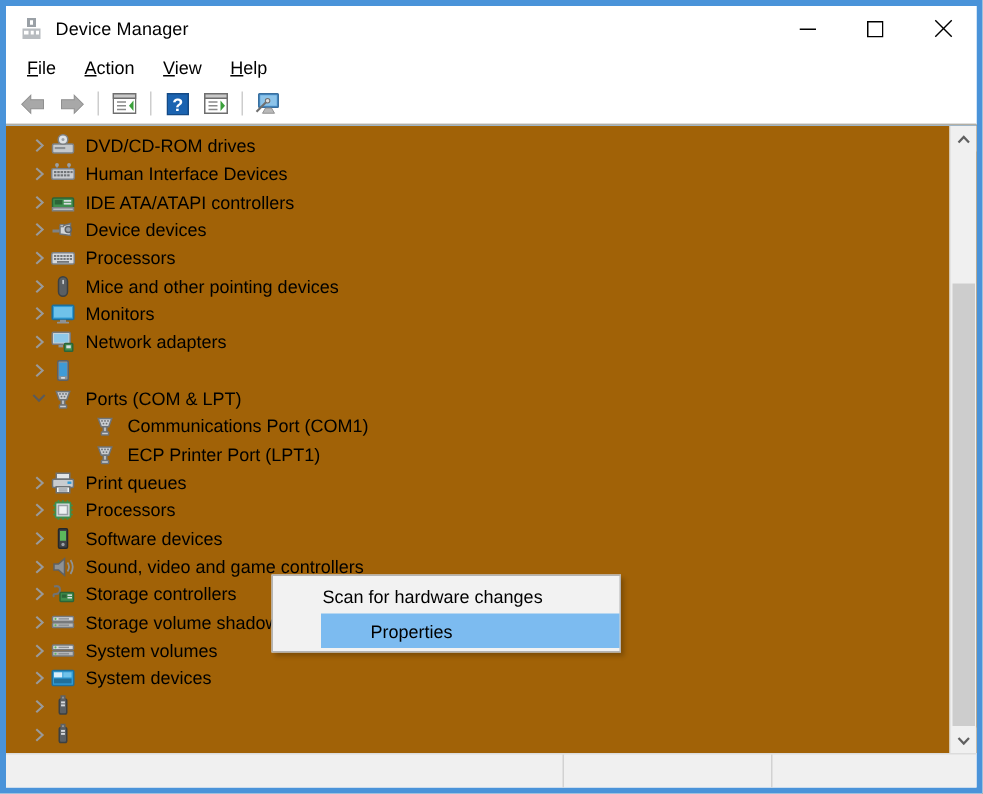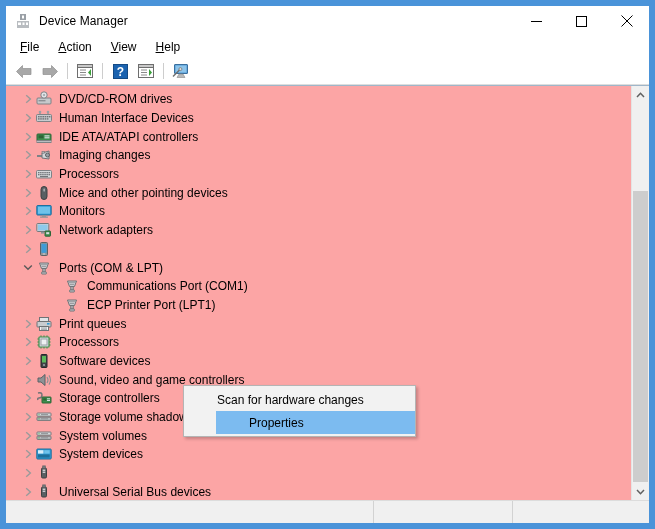--- a/index.html
+++ b/index.html
@@ -16,21 +16,21 @@
     overflow: hidden;
   }
 
   
   .window {
     position: absolute;
     left: 0; top: 0;
     width: 655px;
     height: 529px;
     box-sizing: border-box;
-    border: 6px solid #c2410c;
+    border: 4px solid #c2410c;
     background: #ffffff;
     display: flex;
     flex-direction: column;
   }
 
   
   .titlebar {
     height: 30px;
     flex: 0 0 30px;
     background: #ffffff;
@@ -110,21 +110,21 @@
     height: 16px;
     background: #cdcdcd;
     margin: 0 4px;
   }
 
   
   .content {
     flex: 1 1 auto;
     position: relative;
     display: flex;
-    background: #fca5a5;
+    background: #a16207;
     border-top: 1px solid #9fb6c9;
     overflow: hidden;
   }
   .treepane {
     flex: 1 1 auto;
     position: relative;
     overflow: hidden;
     padding-top: 4px;
   }
   .row {
@@ -384,21 +384,21 @@
             <svg width="9" height="10" viewBox="0 0 9 10">
               <path d="M2.2 1.2 L6.4 5 L2.2 8.8" fill="none" stroke="#9a9a9a" stroke-width="1.4"></path>
             </svg>
           </div>
           <div class="ticon"><svg width="16" height="16" viewBox="0 0 16 16">
               <path d="M1 9 L6 9" stroke="#7e8286" stroke-width="2"></path>
               <path d="M6 6 L13 4 L13 12 L6 11 Z" fill="#d2d5d8" stroke="#6f7376"></path>
               <circle cx="11.5" cy="8" r="2" fill="#9aa0a6" stroke="#5d6164"></circle>
               <rect x="6" y="4.6" width="2.4" height="1.6" fill="#b7babd" stroke="#6f7376" stroke-width="0.6"></rect>
             </svg></div>
-          <span class="label">Imaging changes</span>
+          <span class="label">Device devices</span>
         </div>
         <div class="row">
           <div class="chev">
             <svg width="9" height="10" viewBox="0 0 9 10">
               <path d="M2.2 1.2 L6.4 5 L2.2 8.8" fill="none" stroke="#9a9a9a" stroke-width="1.4"></path>
             </svg>
           </div>
           <div class="ticon"><svg width="16" height="16" viewBox="0 0 16 16">
               <rect x="0.5" y="4.5" width="15" height="7.5" rx="1" fill="#d6d9dc" stroke="#7e8286"></rect>
               <g fill="#72767a">
@@ -669,21 +669,20 @@
             <svg width="9" height="10" viewBox="0 0 9 10">
               <path d="M2.2 1.2 L6.4 5 L2.2 8.8" fill="none" stroke="#9a9a9a" stroke-width="1.4"></path>
             </svg>
           </div>
           <div class="ticon"><svg width="16" height="16" viewBox="0 0 16 16">
               <rect x="5.5" y="3" width="5" height="10" rx="1.2" fill="#5a5f63" stroke="#3c4042"></rect>
               <rect x="6.8" y="1" width="2.4" height="2.2" fill="#8e9295" stroke="#5d6164"></rect>
               <rect x="6.7" y="4.6" width="2.6" height="1.3" fill="#d6d9dc"></rect>
               <rect x="6.7" y="6.6" width="2.6" height="1.3" fill="#d6d9dc"></rect>
             </svg></div>
-          <span class="label">Universal Serial Bus devices</span>
         </div>
       </div>
 
     <div class="scrollbar">
       <div class="sb-arrow">
         <svg width="9" height="6" viewBox="0 0 9 6">
             <path d="M1 5 L4.5 1.3 L8 5" fill="none" stroke="#606060" stroke-width="1.5"></path>
           </svg>
       </div>
       <div class="sb-thumb" style="top:105px; bottom:18px;"></div>

